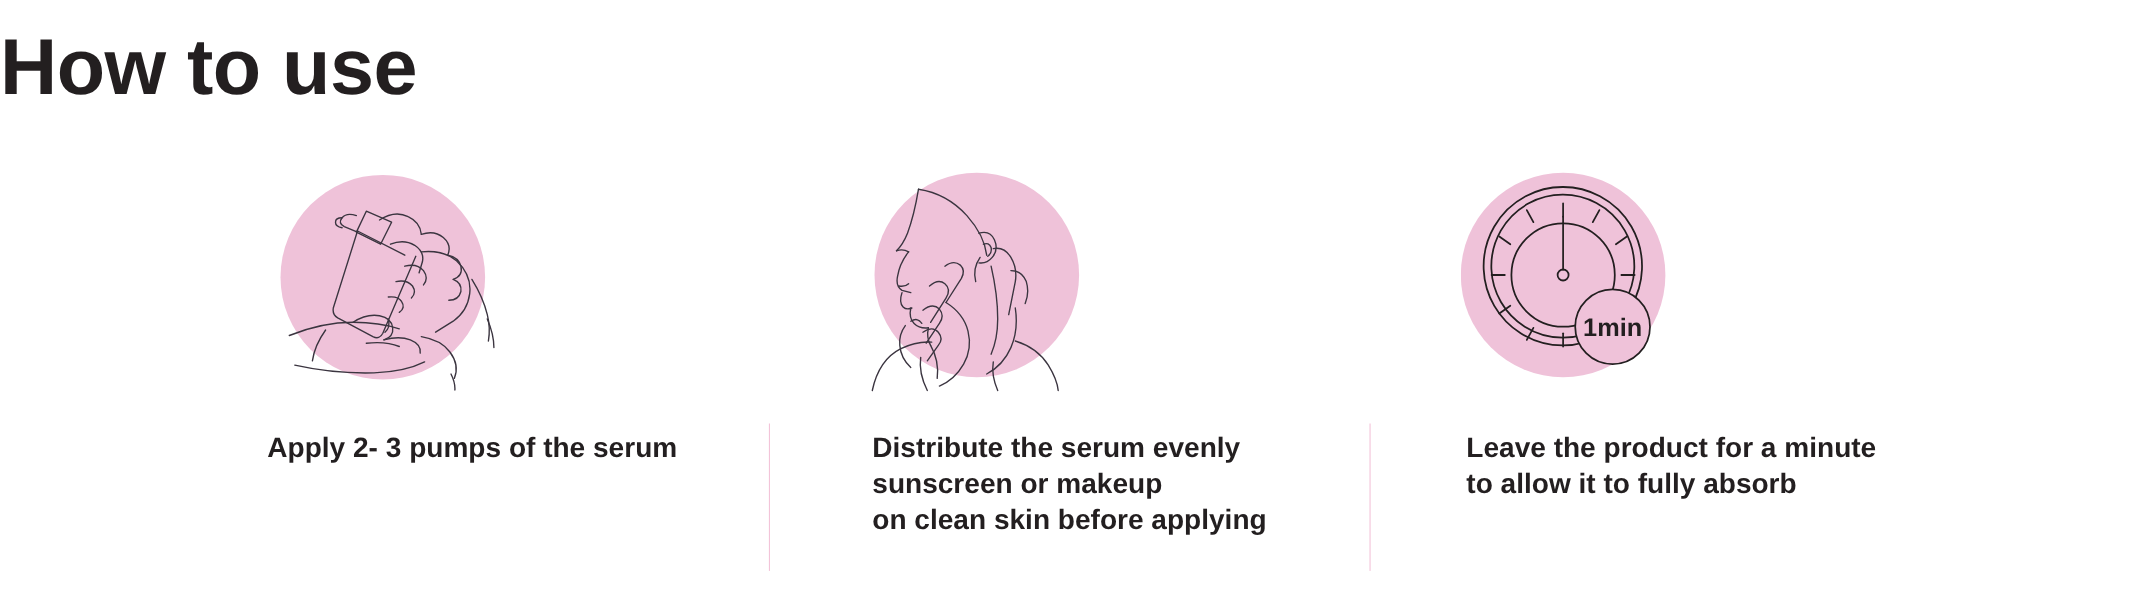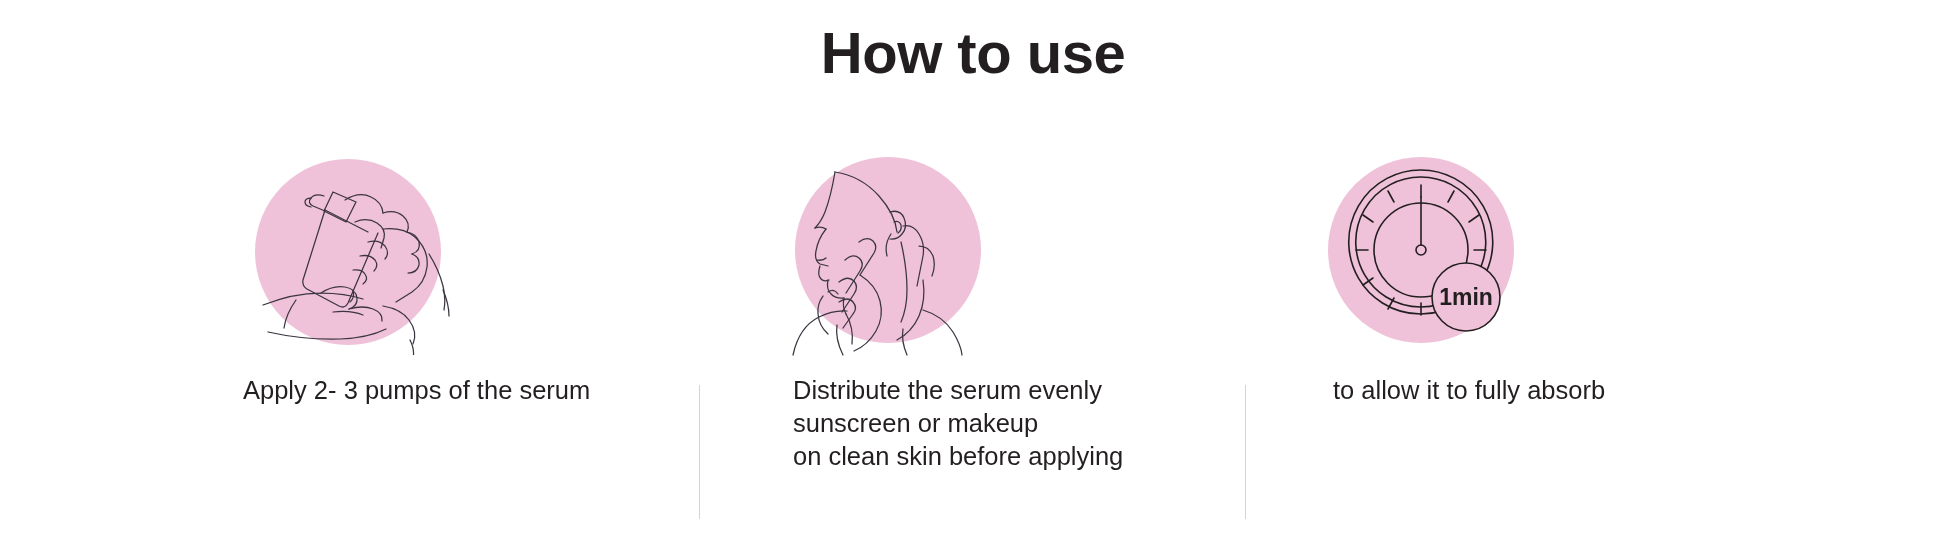--- a/index.html
+++ b/index.html
@@ -19,22 +19,22 @@
     height: 559px;
     background: #ffffff;
   }
 
   
   .page-title {
     position: absolute;
     top: 20px;
     left: 0;
     width: 1946px;
-    text-align: center;
-    font-size: 58px;
+    text-align: left;
+    font-size: 72px;
     font-weight: 700;
     letter-spacing: -0.5px;
     color: #231f20;
     line-height: 1.15;
   }
 
   
   .steps {
     position: absolute;
     top: 150px;
@@ -64,26 +64,26 @@
     display: block;
     position: absolute;
     top: 0;
   }
   .step-1 .icon-svg { left: 85px; }
   .step-2 .icon-svg { left: 75px; }
   .step-3 .icon-svg { left: 90px; }
 
   .caption {
     position: absolute;
-    top: 224px;
+    top: 241px;
     font-size: 25.5px;
     line-height: 33px;
     color: #231f20;
     width: 420px;
-    font-weight: 400;
+    font-weight: 700;
   }
   .step-1 .caption { left: 95px; }
   .step-2 .caption { left: 95px; }
   .step-3 .caption { left: 95px; }
   .caption .line { display: block; white-space: pre; }
 
   
   .divider {
     position: absolute;
     top: 385px;
@@ -225,20 +225,21 @@
             <path d="M28 100 L40 100"></path>
             <path d="M35 65 L45 72"></path>
             <path d="M60 41 L66 52"></path>
           </g>
 
           <circle cx="138" cy="147" r="34" fill="#efc2d9" stroke="#231f20" stroke-width="1.6"></circle>
           <text x="138" y="155" text-anchor="middle" font-family="Liberation Sans, sans-serif" font-size="23" fill="#231f20">1min</text>
         </svg>
       </div>
       <div class="caption">
+        <span class="line">Leave the product for a minute</span>
         <span class="line">to allow it to fully absorb</span>
       </div>
     </div>
 
   </div>
 
   <div class="divider divider-1"></div>
   <div class="divider divider-2"></div>
 
 </div>

